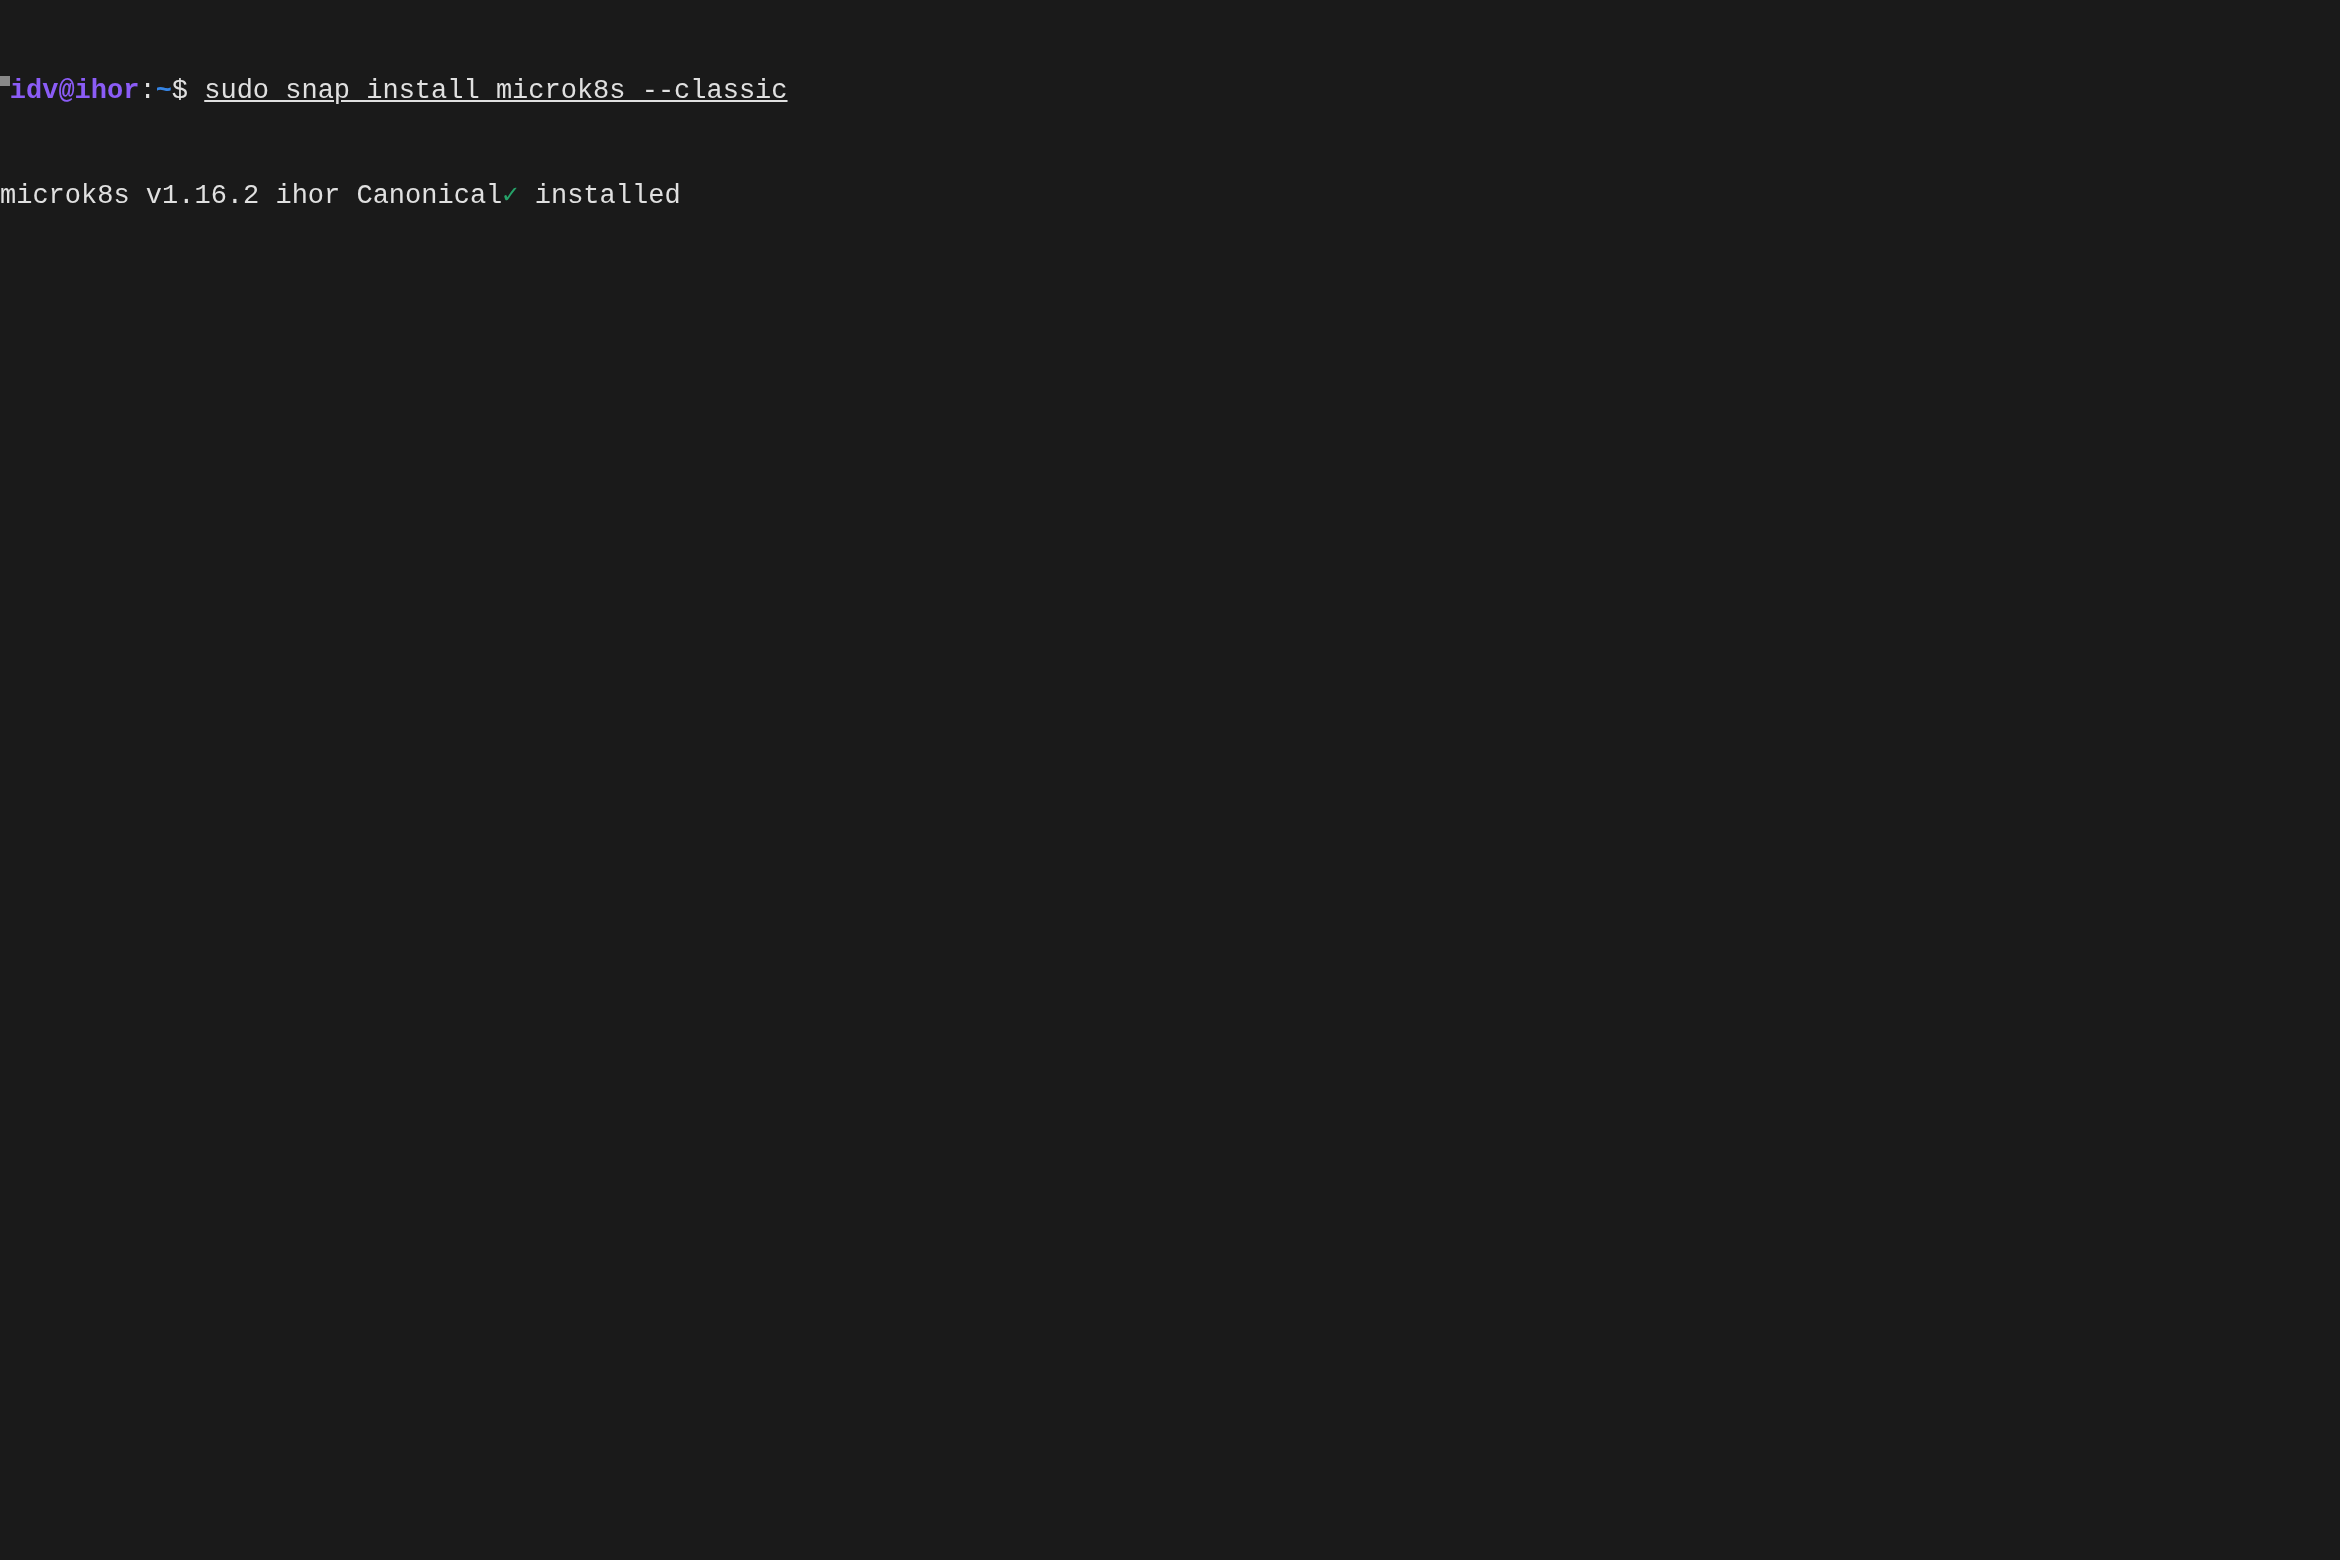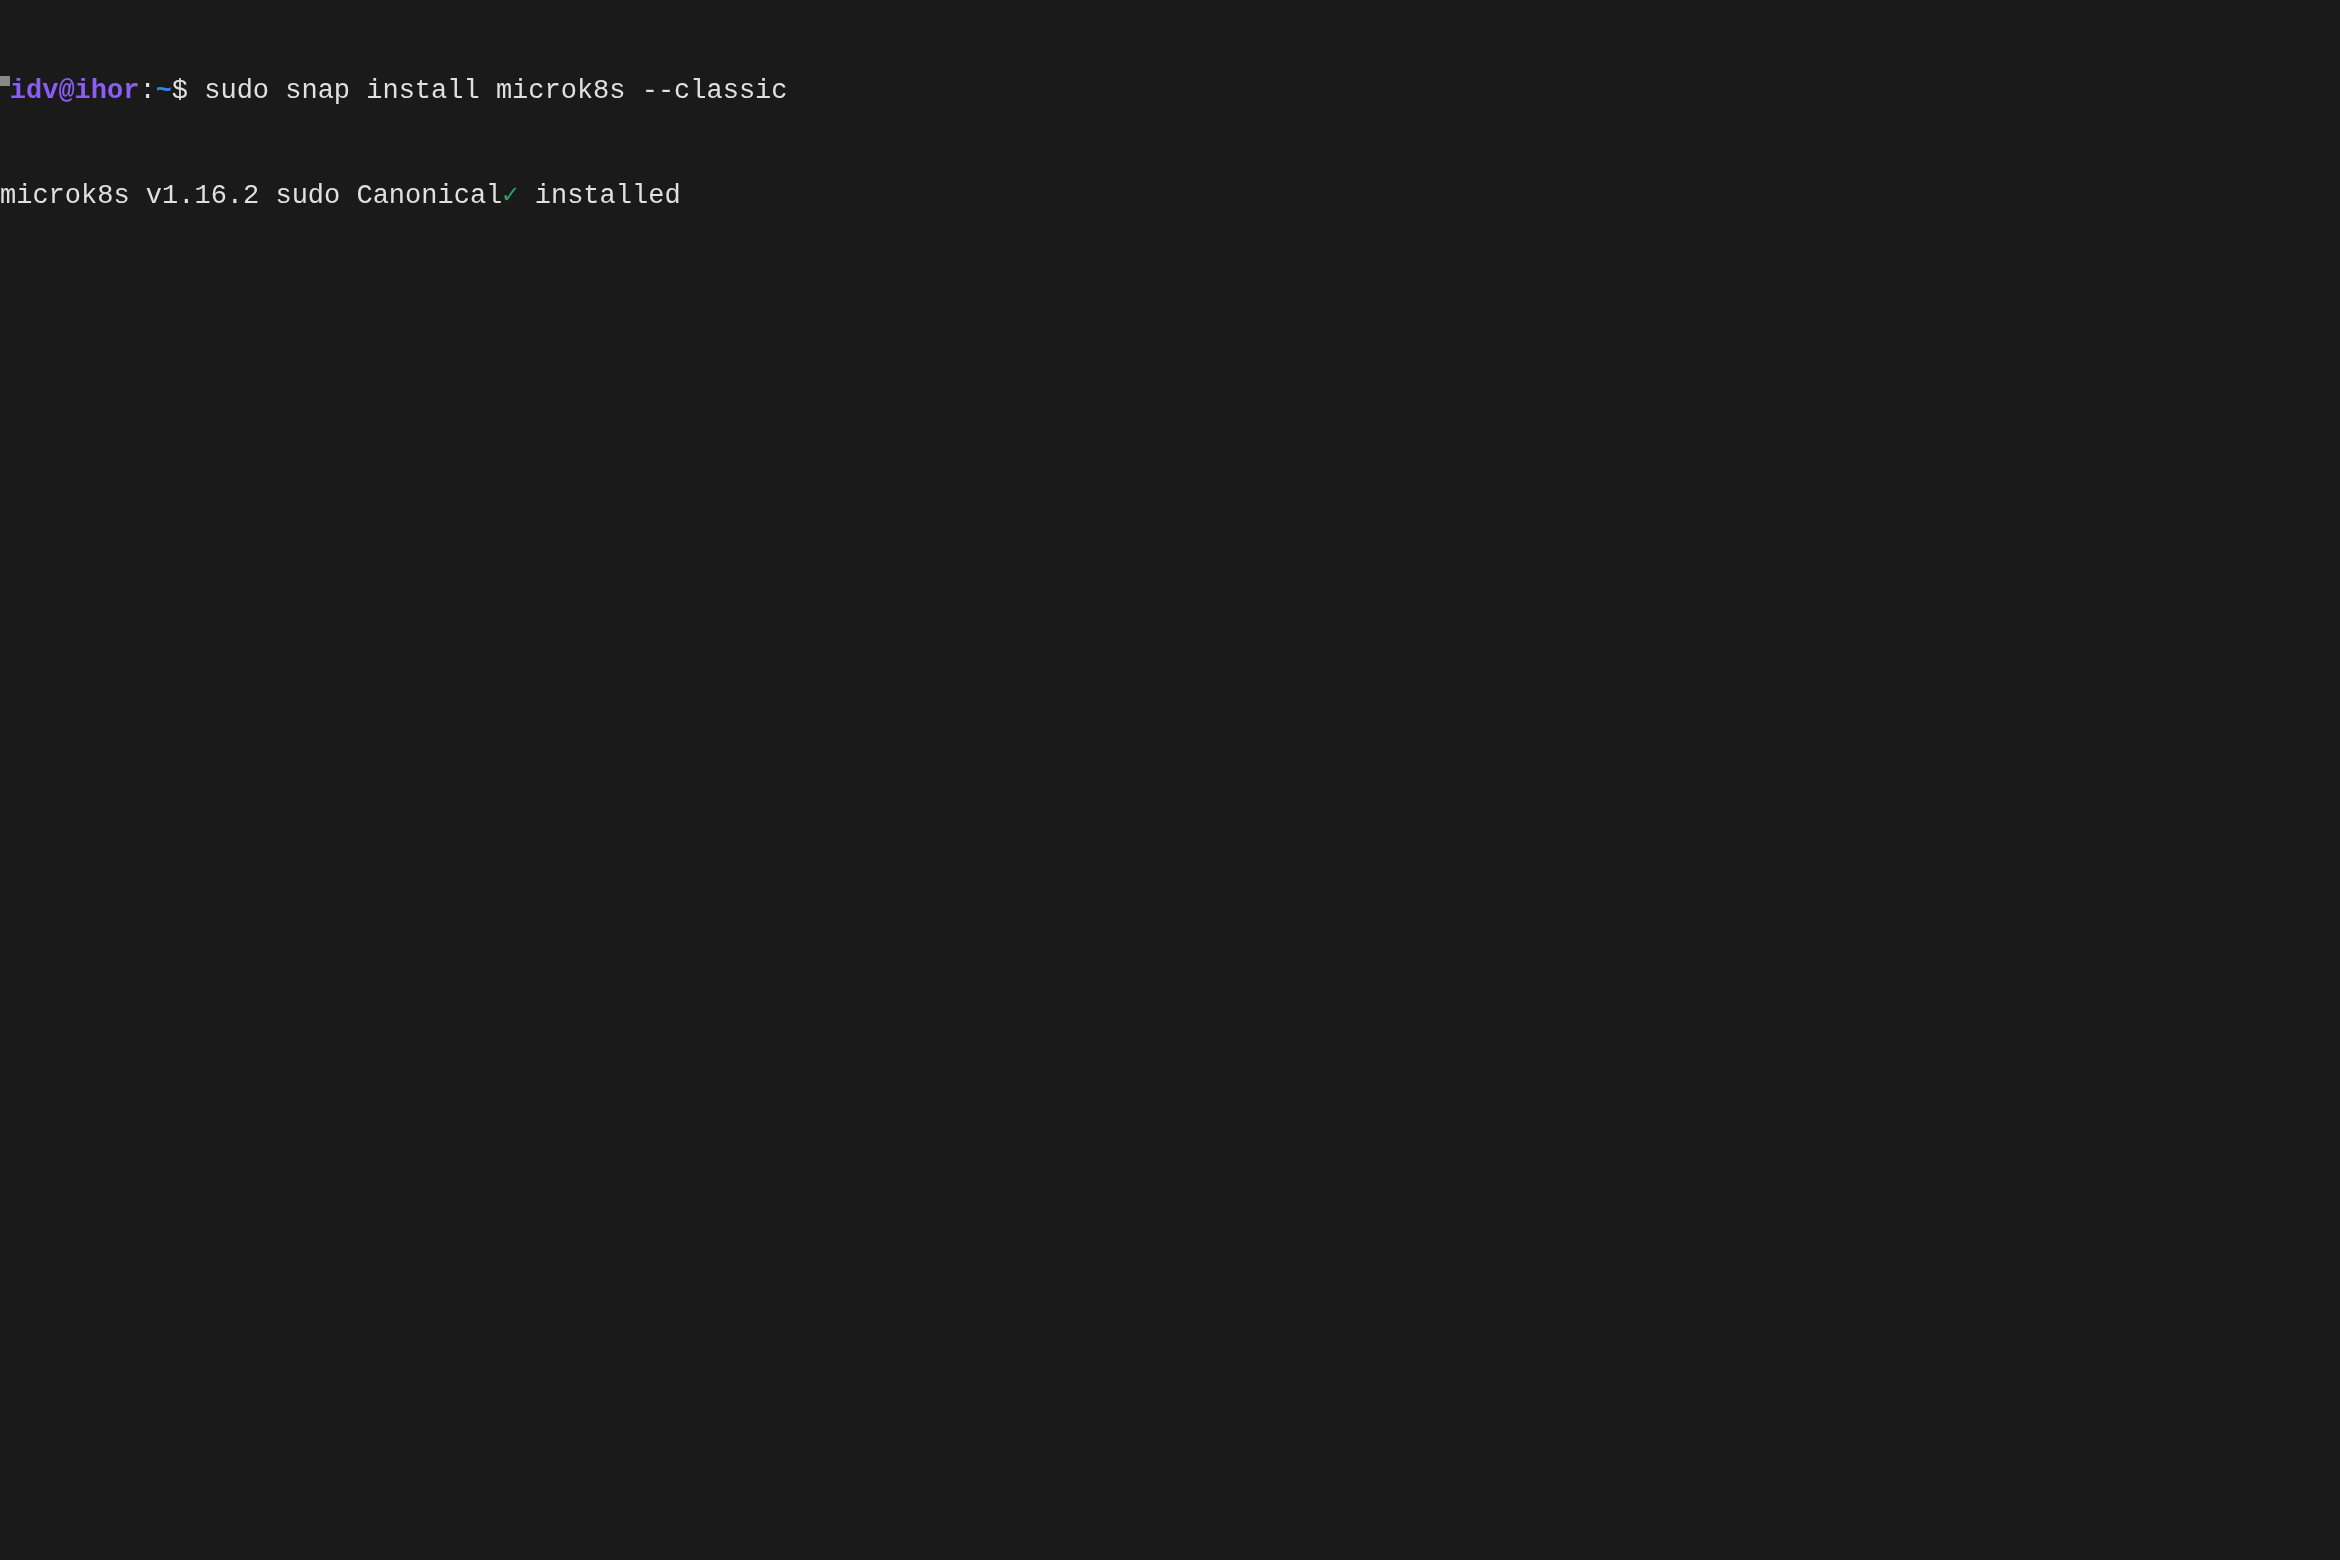--- a/index.html
+++ b/index.html
@@ -33,20 +33,21 @@
     }
     .path {
       color: #3584e4;
       font-weight: bold;
     }
     .prompt-symbol {
       color: #e0e0e0;
     }
     .command {
       color: #e0e0e0;
+      text-decoration: underline;
     }
     .output {
       color: #e0e0e0;
     }
     .checkmark {
       color: #26a269;
     }
     .cursor {
       display: inline-block;
       width: 15.6px;
@@ -62,15 +63,15 @@
       background-color: #888;
       vertical-align: top;
       margin-top: 2px;
     }
   </style>
 </head>
 <body>
 
 <div class="terminal">
   <div class="line"><span class="small-square"></span><span class="user-host">idv@ihor</span><span class="colon">:</span><span class="path">~</span><span class="prompt-symbol">$ </span><span class="command">sudo snap install microk8s --classic</span></div>
-  <div class="line"><span class="output">microk8s v1.16.2 sudo Canonical</span><span class="checkmark">✓</span><span class="output"> installed</span></div>
+  <div class="line"><span class="output">microk8s v1.16.2 ihor Canonical</span><span class="checkmark">✓</span><span class="output"> installed</span></div>
 </div>
 
 
 </body></html>

